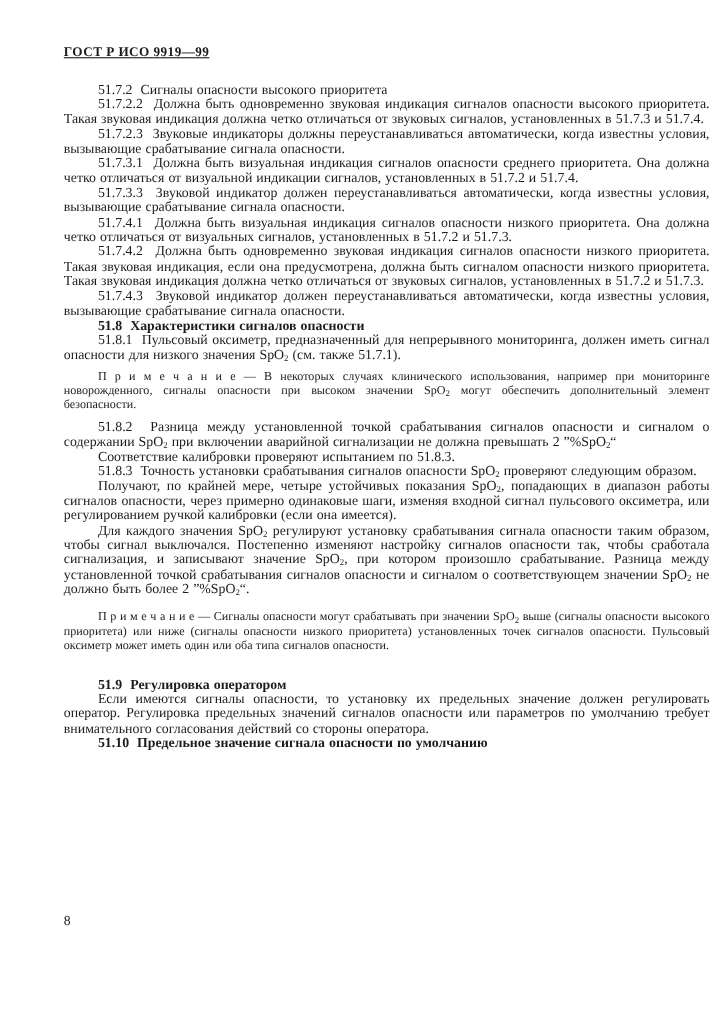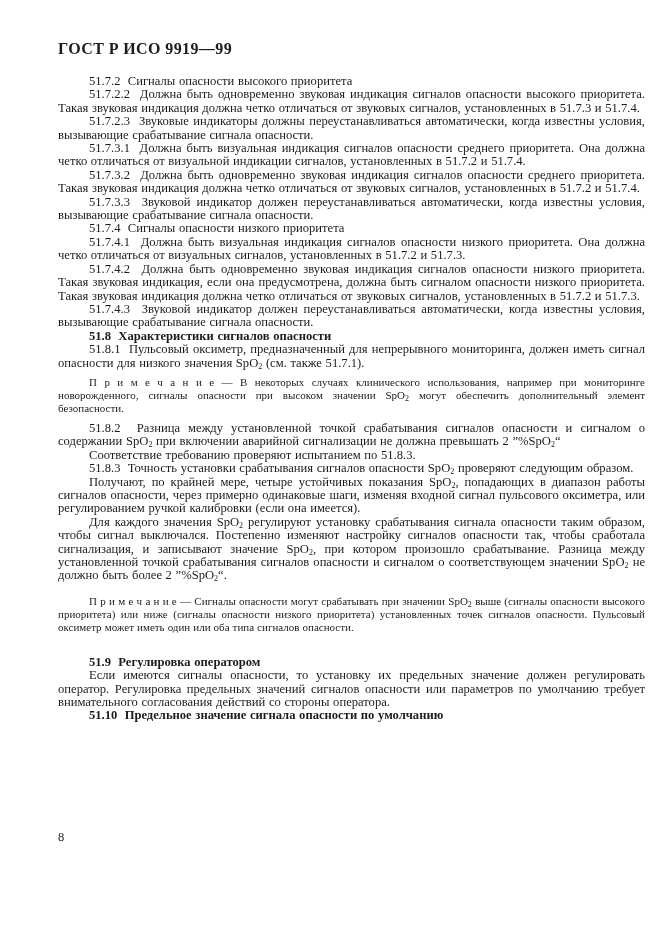--- a/index.html
+++ b/index.html
@@ -9,24 +9,25 @@
     height: 936px;
     background: #ffffff;
     overflow: hidden;
     font-family: "Liberation Serif", "DejaVu Serif", serif;
     color: #1c1c1c;
   }
   .doc-header {
     position: absolute;
     left: 58px;
     top: 40px;
-    font-size: 16px;
+    font-size: 12px;
     font-weight: bold;
     letter-spacing: 0.4px;
     white-space: nowrap;
+    text-decoration: underline;
   }
   .content {
     position: absolute;
     left: 58px;
     top: 75px;
     width: 587px;
   }
   .para {
     margin: 0;
     text-align: justify;
@@ -57,31 +58,29 @@
 <body>
 
 <div class="page">
   <div class="doc-header">ГОСТ Р ИСО 9919—99</div>
 
   <div class="content">
       <p class="para body">51.7.2&nbsp; Сигналы опасности высокого приоритета</p>
       <p class="para body">51.7.2.2&nbsp; Должна быть одновременно звуковая индикация сигналов опасности высокого приоритета. Такая звуковая индикация должна четко отличаться от звуковых сигналов, установленных в 51.7.3 и 51.7.4.</p>
       <p class="para body">51.7.2.3&nbsp; Звуковые индикаторы должны переустанавливаться автоматически, когда известны условия, вызывающие срабатывание сигнала опасности.</p>
       <p class="para body">51.7.3.1&nbsp; Должна быть визуальная индикация сигналов опасности среднего приоритета. Она должна четко отличаться от визуальной индикации сигналов, установленных в 51.7.2 и 51.7.4.</p>
-      <p class="para body">51.7.3.2&nbsp; Должна быть одновременно звуковая индикация сигналов опасности среднего приоритета. Такая звуковая индикация должна четко отличаться от звуковых сигналов, установленных в 51.7.2 и 51.7.4.</p>
       <p class="para body">51.7.3.3&nbsp; Звуковой индикатор должен переустанавливаться автоматически, когда известны условия, вызывающие срабатывание сигнала опасности.</p>
-      <p class="para body">51.7.4&nbsp; Сигналы опасности низкого приоритета</p>
       <p class="para body">51.7.4.1&nbsp; Должна быть визуальная индикация сигналов опасности низкого приоритета. Она должна четко отличаться от визуальных сигналов, установленных в 51.7.2 и 51.7.3.</p>
       <p class="para body">51.7.4.2&nbsp; Должна быть одновременно звуковая индикация сигналов опасности низкого приоритета. Такая звуковая индикация, если она предусмотрена, должна быть сигналом опасности низкого приоритета. Такая звуковая индикация должна четко отличаться от звуковых сигналов, установленных в 51.7.2 и 51.7.3.</p>
       <p class="para body">51.7.4.3&nbsp; Звуковой индикатор должен переустанавливаться автоматически, когда известны условия, вызывающие срабатывание сигнала опасности.</p>
       <p class="para heading">51.8&nbsp; Характеристики сигналов опасности</p>
       <p class="para body">51.8.1&nbsp; Пульсовый оксиметр, предназначенный для непрерывного мониторинга, должен иметь сигнал опасности для низкого значения SpO<sub>2</sub> (см. также 51.7.1).</p>
       <p class="para note" style="margin-top: 6px;">П р и м е ч а н и е — В некоторых случаях клинического использования, например при мониторинге новорожденного, сигналы опасности при высоком значении SpO<sub>2</sub> могут обеспечить дополнительный элемент безопасности.</p>
       <p class="para body" style="margin-top: 7px;">51.8.2&nbsp; Разница между установленной точкой срабатывания сигналов опасности и сигналом о содержании SpO<sub>2</sub> при включении аварийной сигнализации не должна превышать 2 ”%SpO<sub>2</sub>“</p>
-      <p class="para body">Соответствие требованию проверяют испытанием по 51.8.3.</p>
+      <p class="para body">Соответствие калибровки проверяют испытанием по 51.8.3.</p>
       <p class="para body">51.8.3&nbsp; Точность установки срабатывания сигналов опасности SpO<sub>2</sub> проверяют следующим образом.</p>
       <p class="para body">Получают, по крайней мере, четыре устойчивых показания SpO<sub>2</sub>, попадающих в диапазон работы сигналов опасности, через примерно одинаковые шаги, изменяя входной сигнал пульсового оксиметра, или регулированием ручкой калибровки (если она имеется).</p>
       <p class="para body">Для каждого значения SpO<sub>2</sub> регулируют установку срабатывания сигнала опасности таким образом, чтобы сигнал выключался. Постепенно изменяют настройку сигналов опасности так, чтобы сработала сигнализация, и записывают значение SpO<sub>2</sub>, при котором произошло срабатывание. Разница между установленной точкой срабатывания сигналов опасности и сигналом о соответствующем значении SpO<sub>2</sub> не должно быть более 2 ”%SpO<sub>2</sub>“.</p>
       <p class="para note" style="margin-top: 12px;">П р и м е ч а н и е — Сигналы опасности могут срабатывать при значении SpO<sub>2</sub> выше (сигналы опасности высокого приоритета) или ниже (сигналы опасности низкого приоритета) установленных точек сигналов опасности. Пульсовый оксиметр может иметь один или оба типа сигналов опасности.</p>
       <p class="para heading" style="margin-top: 22px;">51.9&nbsp; Регулировка оператором</p>
       <p class="para body">Если имеются сигналы опасности, то установку их предельных значение должен регулировать оператор. Регулировка предельных значений сигналов опасности или параметров по умолчанию требует внимательного согласования действий со стороны оператора.</p>
       <p class="para heading">51.10&nbsp; Предельное значение сигнала опасности по умолчанию</p>
     </div>
 
   <div class="page-number">8</div>

